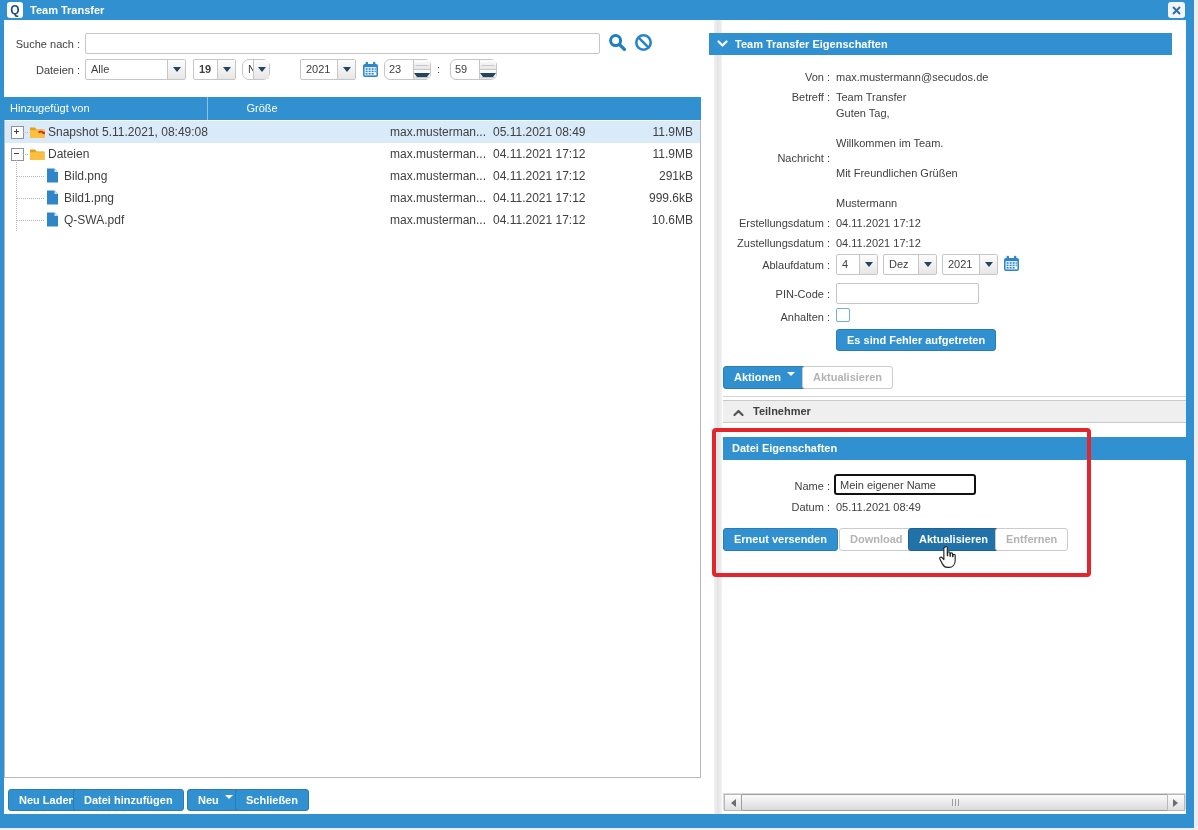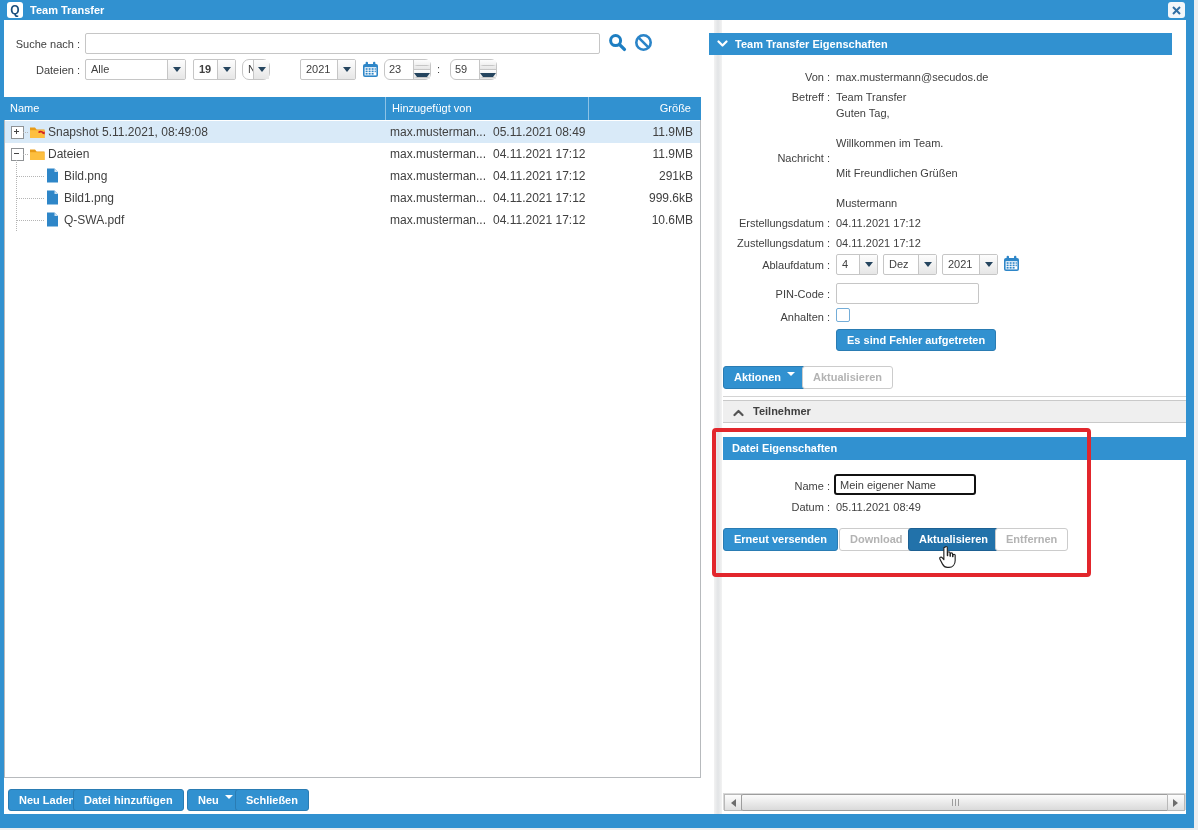--- a/index.html
+++ b/index.html
@@ -182,24 +182,23 @@
             <div class="tri-up-s"></div>
           </div>
         <div>
             <div class="tri-down-s"></div>
           </div>
       </div>
     </div>
 
     <div class="abs table-frame"></div>
     <div class="abs thead">
-      <div class="th" style="width:381px;">Name</div>
       <div class="th" style="width:101px;">Hinzugefügt von</div>
       <div class="th" style="width:102px;margin-top:40px;">Hinzugefügt am</div>
-      <div class="th" style="width:113px;text-align:right;padding-right:10px;">Größe</div>
+      <div class="th" style="width:113px;text-align:center;padding-right:10px;">Größe</div>
     </div>
 
     <div class="trow selected" style="left:5px;top:121px;">
       <div class="expander plus" style="left:6px;top:5px;"></div>
       <div class="dotline-h" style="left:18px;top:11px;width:5px;"></div>
       <svg class="abs" style="left:24px;top:4px;" width="17" height="14" viewBox="0 0 17 14">
         <path d="M1 2.5 h5 l1.6 2 H15.5 v8.5 H1z" fill="#e89c18"></path>
         <path d="M1 5.2 h14.5 v7.8 H1z" fill="#fdbf3f"></path>
         <path d="M9.5 7.5 a3.4 3.4 0 0 1 5.4 1.2" fill="none" stroke="#cf2127" stroke-width="1.6"></path>
         <path d="M15.9 6.4 l-0.4 3.2 -2.8-1.6z" fill="#cf2127"></path>

